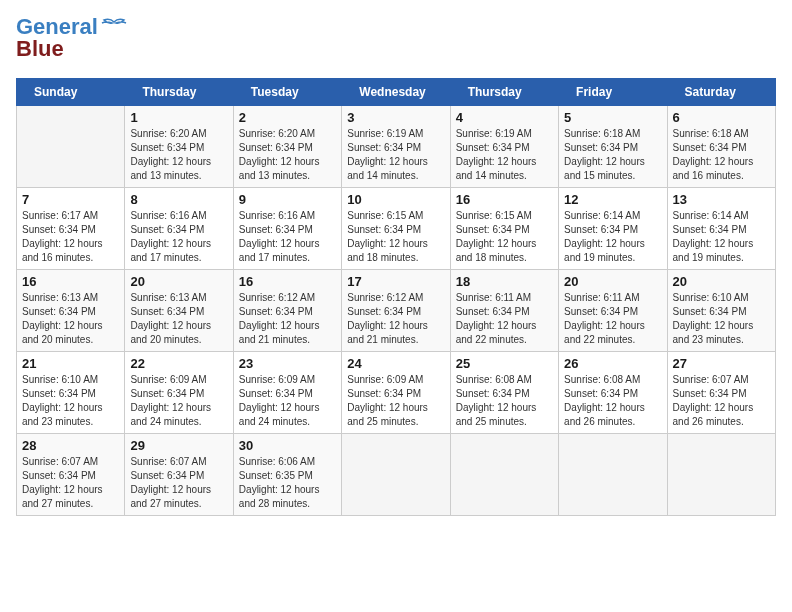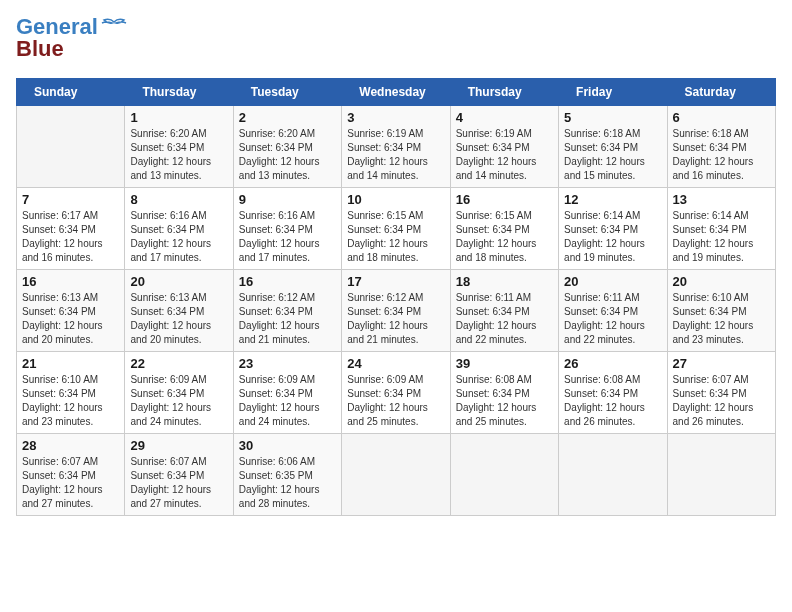--- a/index.html
+++ b/index.html
@@ -219,21 +219,21 @@
         </td>
         <td>
           <span class="day-number">23</span>
           <div class="day-info">Sunrise: 6:09 AM<br>Sunset: 6:34 PM<br>Daylight: 12 hours and 24 minutes.</div>
         </td>
         <td>
           <span class="day-number">24</span>
           <div class="day-info">Sunrise: 6:09 AM<br>Sunset: 6:34 PM<br>Daylight: 12 hours and 25 minutes.</div>
         </td>
         <td>
-          <span class="day-number">39</span>
+          <span class="day-number">25</span>
           <div class="day-info">Sunrise: 6:08 AM<br>Sunset: 6:34 PM<br>Daylight: 12 hours and 25 minutes.</div>
         </td>
         <td>
           <span class="day-number">26</span>
           <div class="day-info">Sunrise: 6:08 AM<br>Sunset: 6:34 PM<br>Daylight: 12 hours and 26 minutes.</div>
         </td>
         <td>
           <span class="day-number">27</span>
           <div class="day-info">Sunrise: 6:07 AM<br>Sunset: 6:34 PM<br>Daylight: 12 hours and 26 minutes.</div>
         </td>

